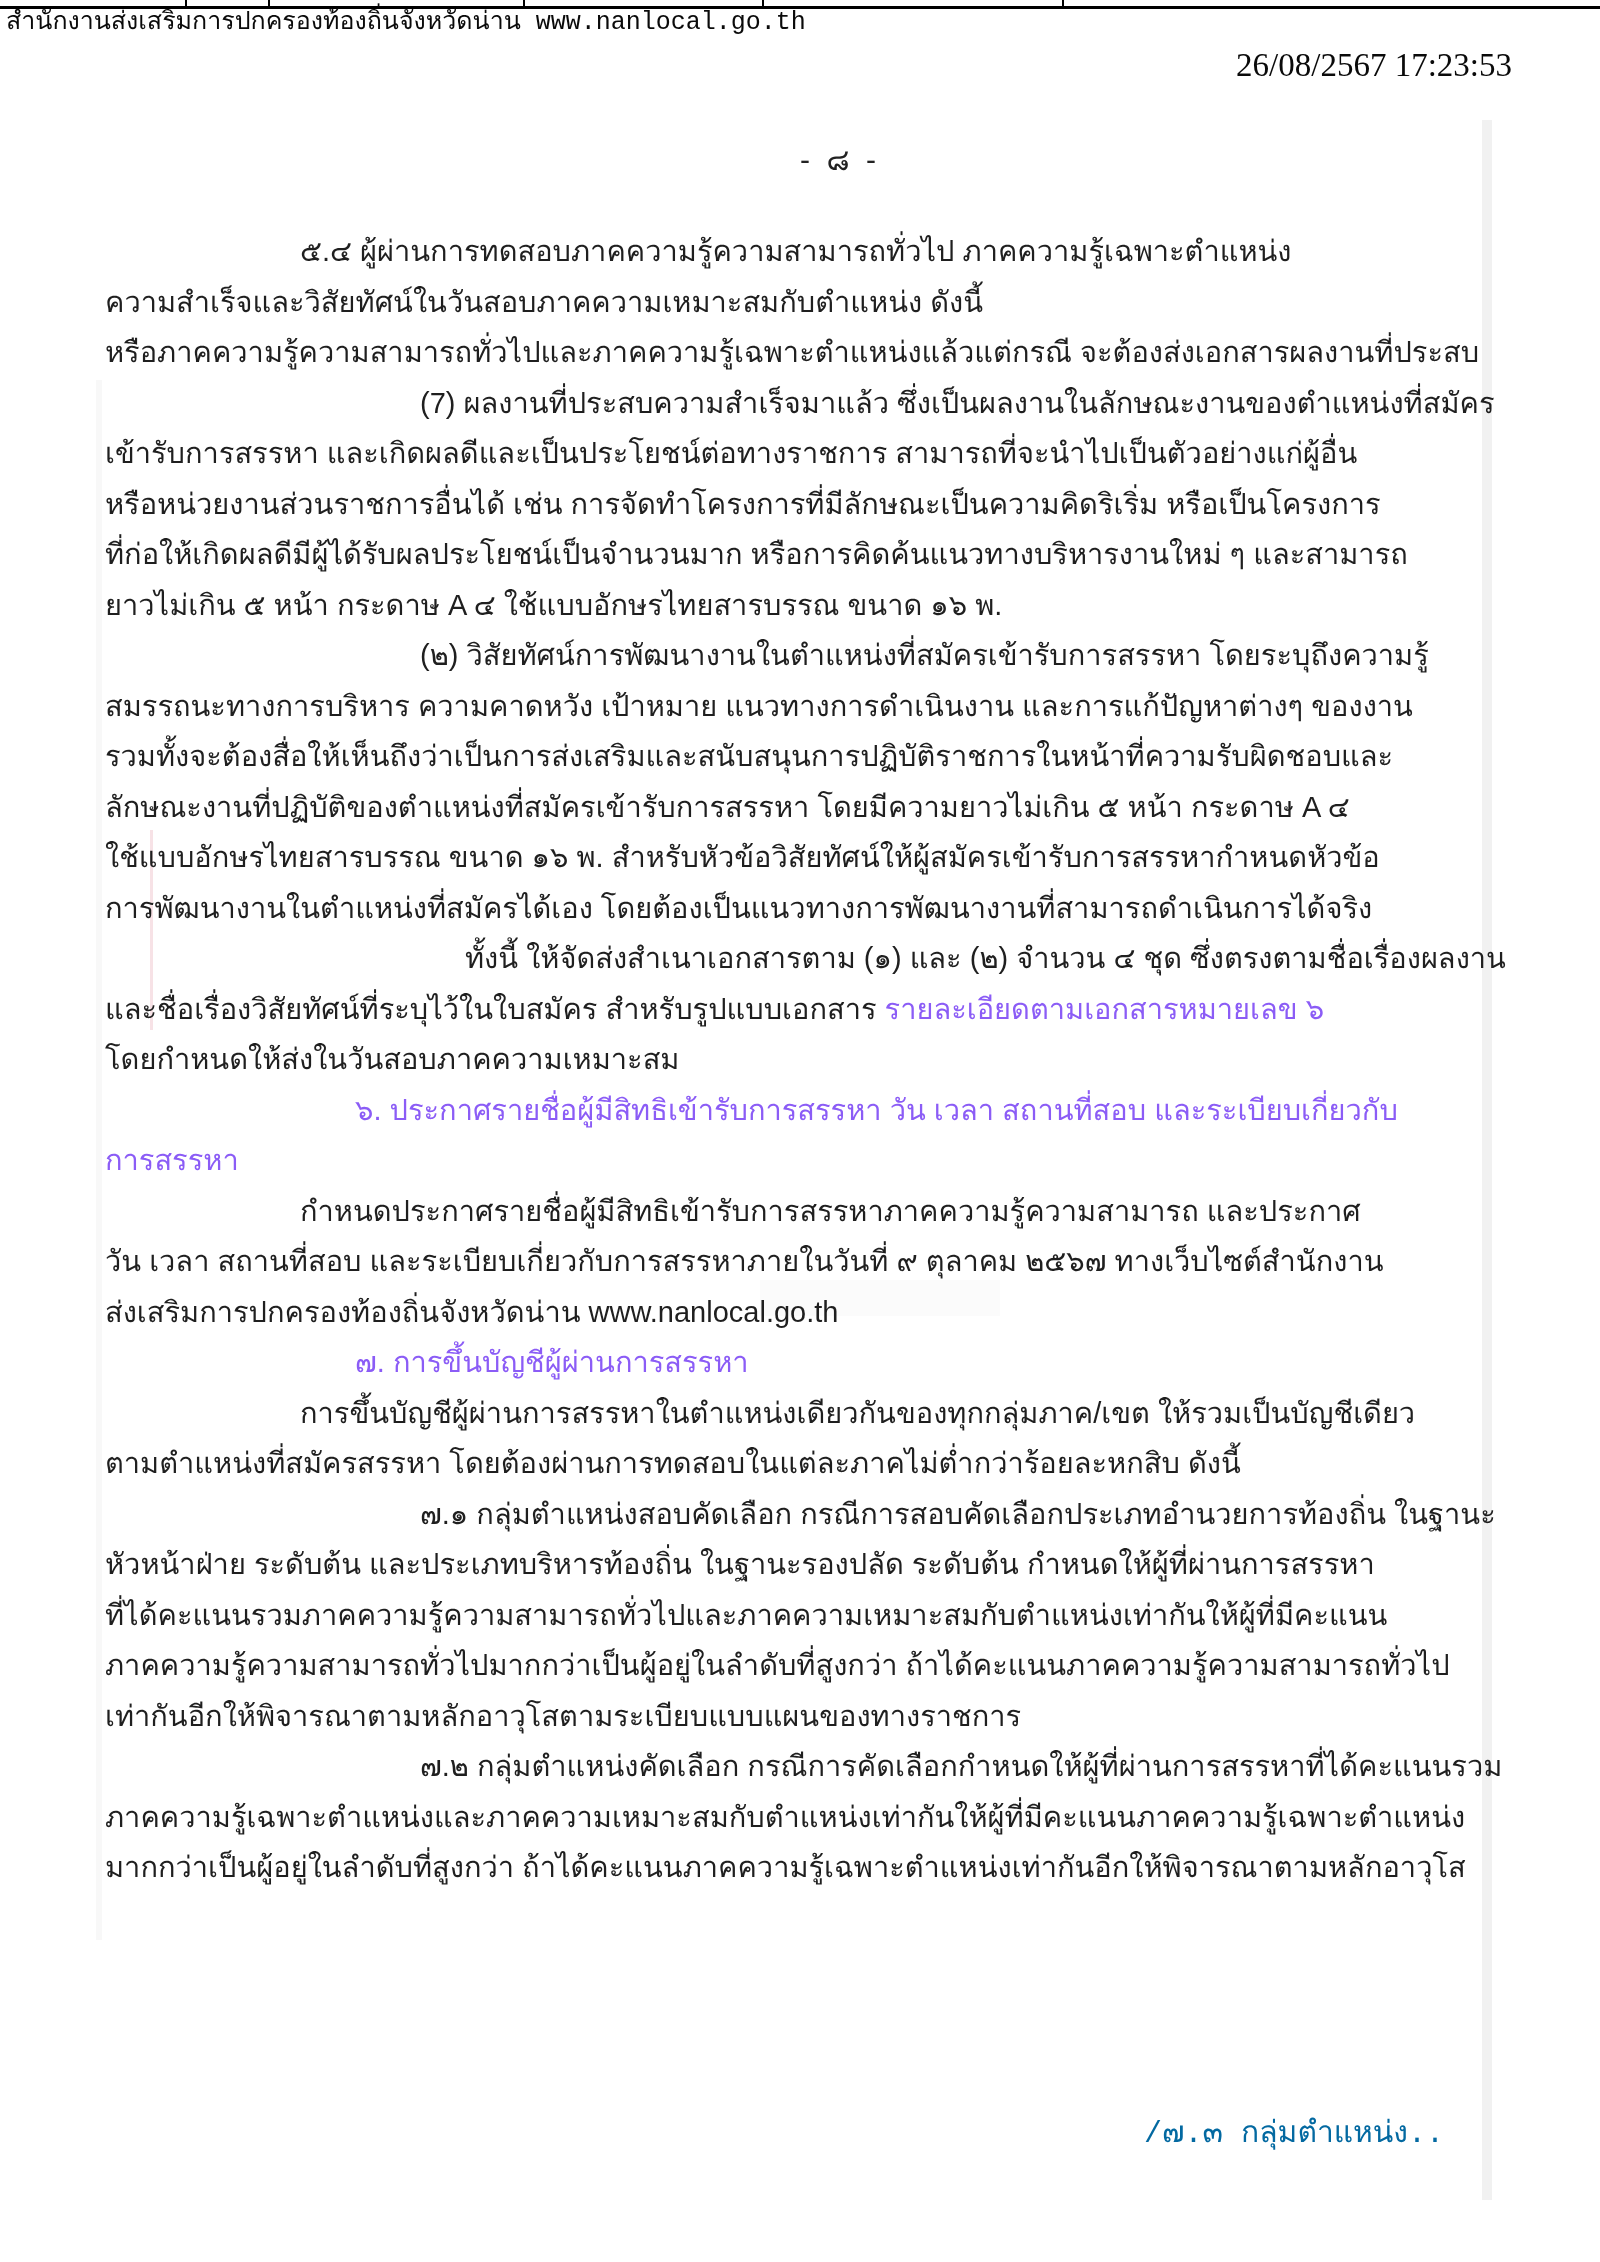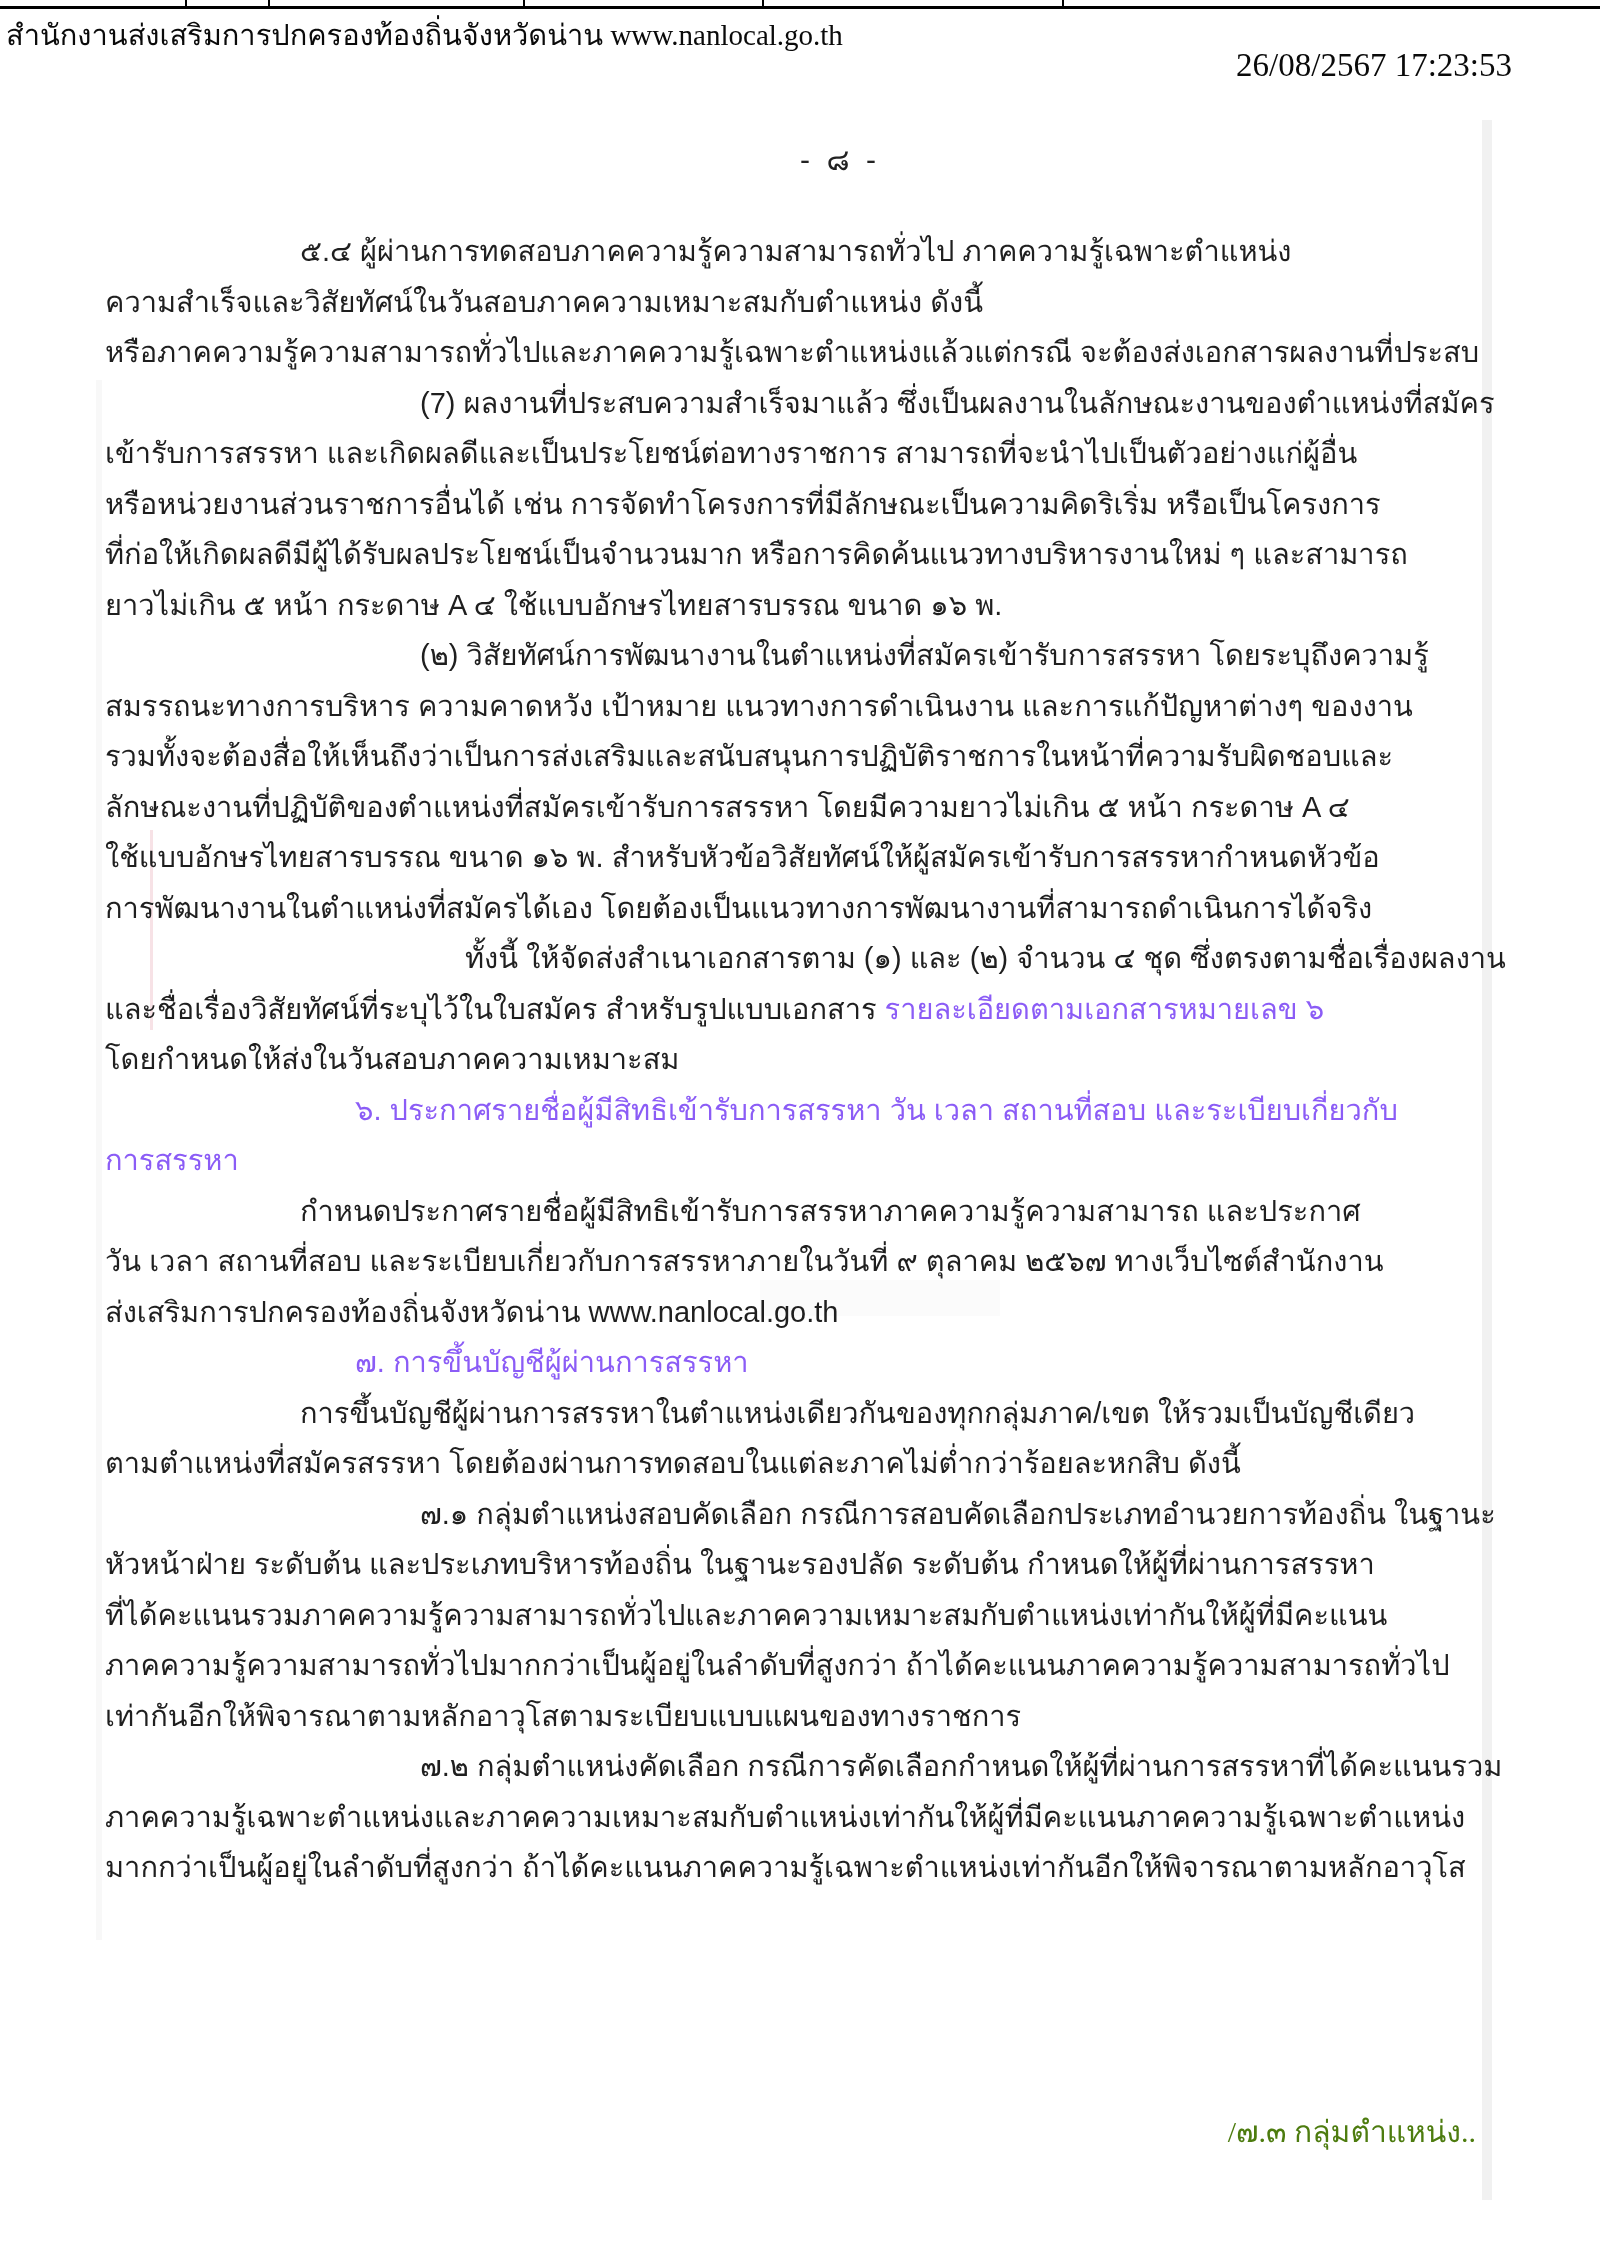--- a/index.html
+++ b/index.html
@@ -5,22 +5,22 @@
   html,body{margin:0;padding:0;}
   body{
     width:1600px;height:2262px;position:relative;overflow:hidden;
     background:#ffffff;color:#1b1b1b;
     font-family:"Liberation Serif", serif;
   }
   
   .top-rule{position:absolute;left:0;top:6px;width:1600px;height:3px;background:#000;}
   .tick{position:absolute;top:0;width:2px;height:7px;background:#000;}
   .hdr-left{
-    position:absolute;left:6px;top:12px;font-size:29px;white-space:nowrap;
-    font-family:Liberation Serif, serif;color:#0a0a0a;
+    position:absolute;left:6px;top:0;font-size:25px;white-space:nowrap;
+    font-family:Liberation Mono, monospace;color:#0a0a0a;
   }
   .hdr-right{
     position:absolute;right:88px;top:14px;font-size:33px;white-space:nowrap;
     font-family:"Liberation Serif", serif;color:#0a0a0a;margin-top:33px;
   }
   
   .page-number{
     position:absolute;left:75px;top:136px;width:1530px;text-align:center;
     font-size:30px;letter-spacing:4px;color:#222;
     font-family:"Liberation Sans", sans-serif;
@@ -32,22 +32,22 @@
   }
   .line{height:50.5px;line-height:50.5px;white-space:nowrap;}
   .ind-0{margin-left:0;}
   .ind-1{margin-left:195px;}
   .ind-2{margin-left:250px;}
   .ind-3{margin-left:315px;}
   .ind-4{margin-left:360px;}
   .seg-b{font-weight:normal;color:#8b5cf6;}
   .seg-u{text-underline-offset:5px;}
   .footer-note{
-    position:absolute;right:124px;top:2108px;font-size:30px;color:#4d7c0f;
-    font-family:Liberation Serif, serif;white-space:nowrap;
+    position:absolute;right:156px;top:2108px;font-size:30px;color:#0369a1;
+    font-family:Liberation Mono, monospace;white-space:nowrap;
   }
   
   .scan-band-right{position:absolute;left:1482px;top:120px;width:10px;height:2080px;background:#f1f1f1;}
   .scan-band-left{position:absolute;left:96px;top:380px;width:6px;height:1560px;background:#f8f8f8;}
   .scan-pink{position:absolute;left:150px;top:830px;width:3px;height:200px;background:rgba(225,150,165,0.28);}
   .scan-smudge{position:absolute;left:760px;top:1280px;width:240px;height:36px;background:rgba(0,0,0,0.015);}
 </style>
 </head>
 <body>
 

